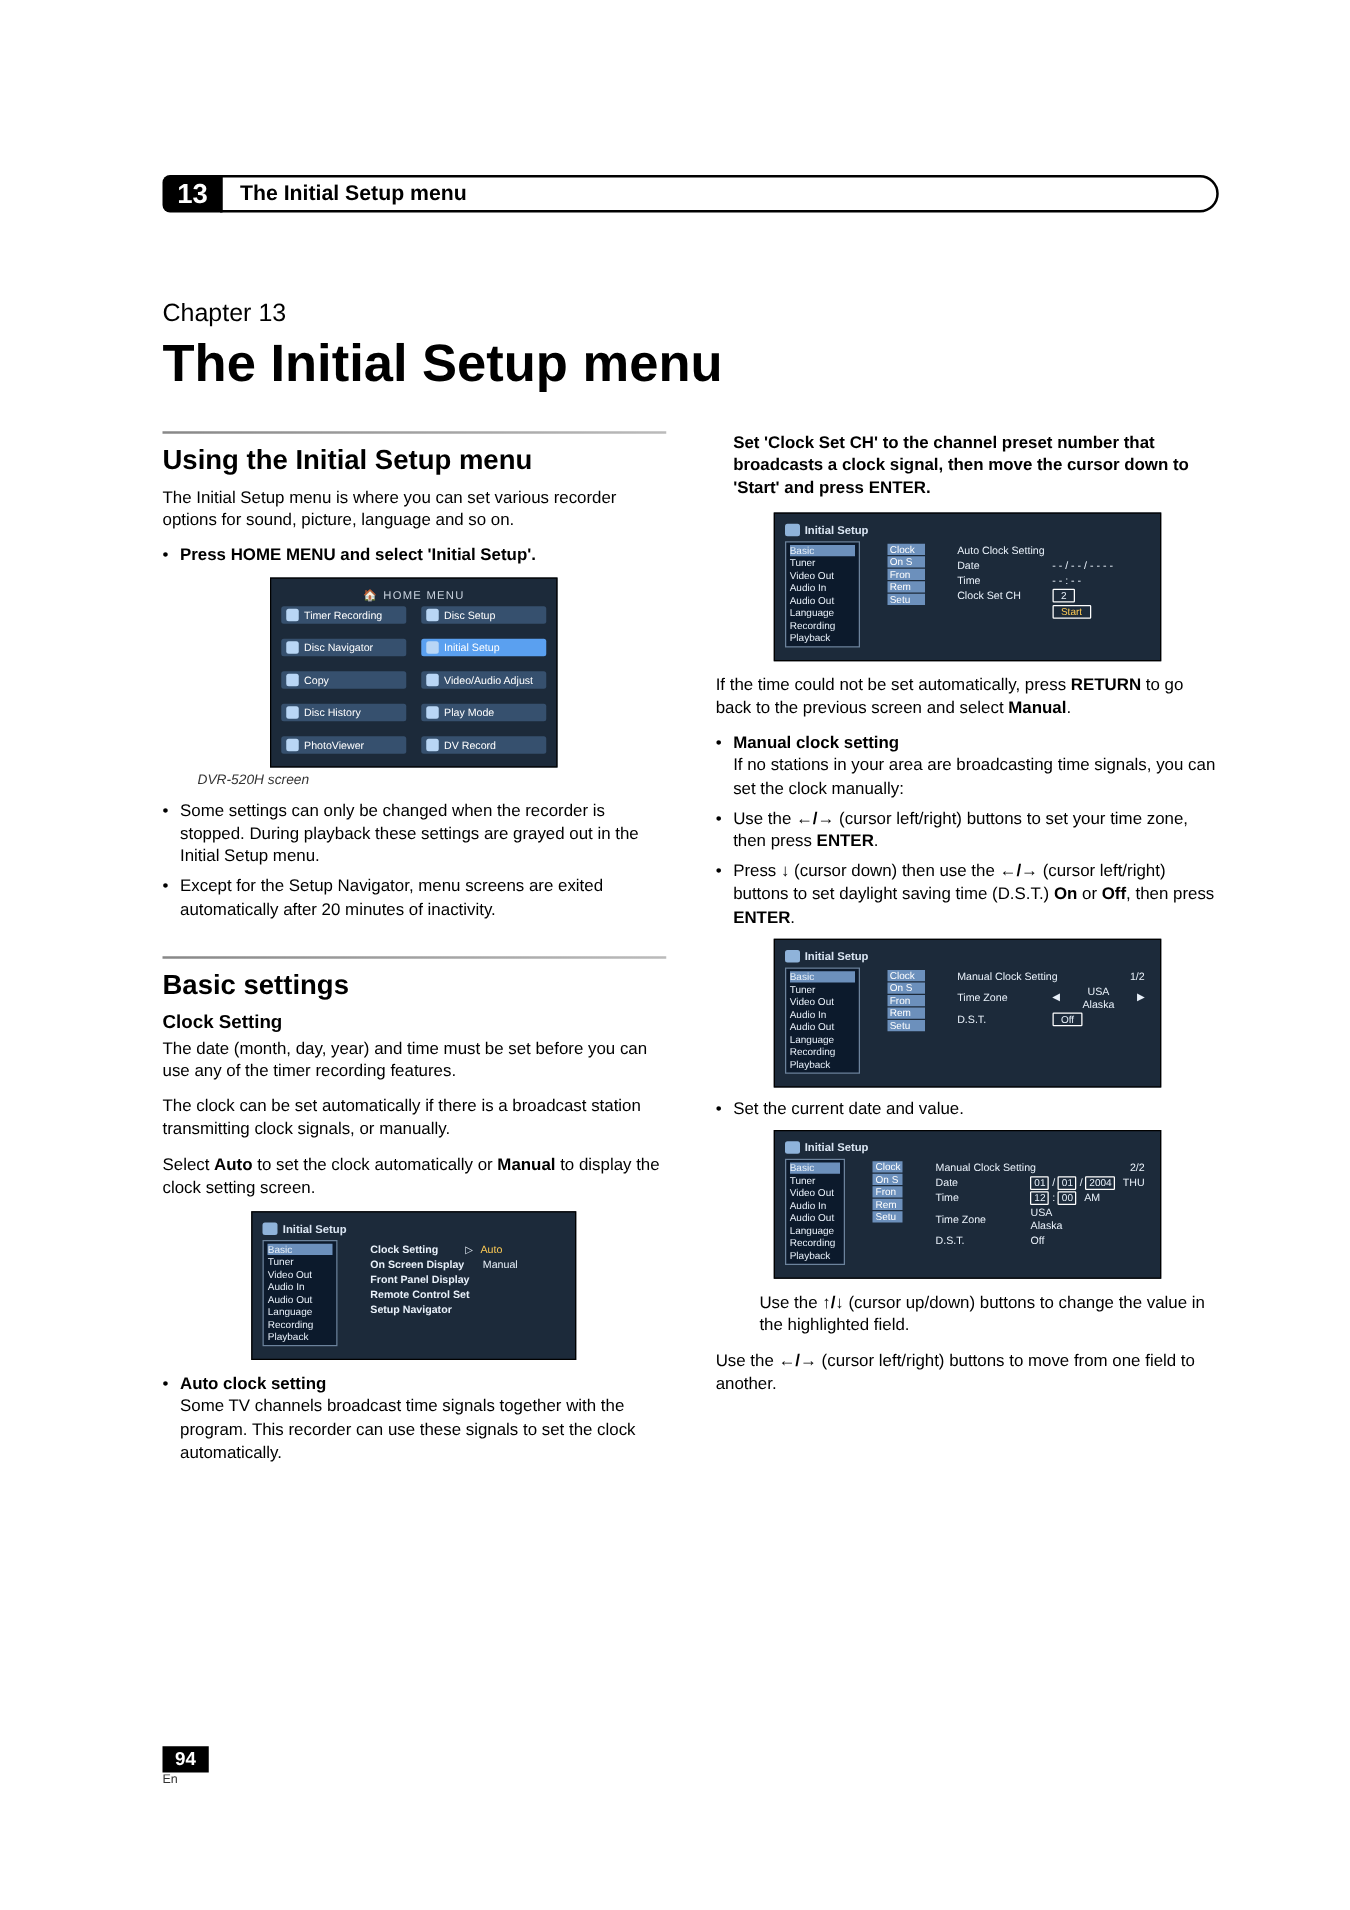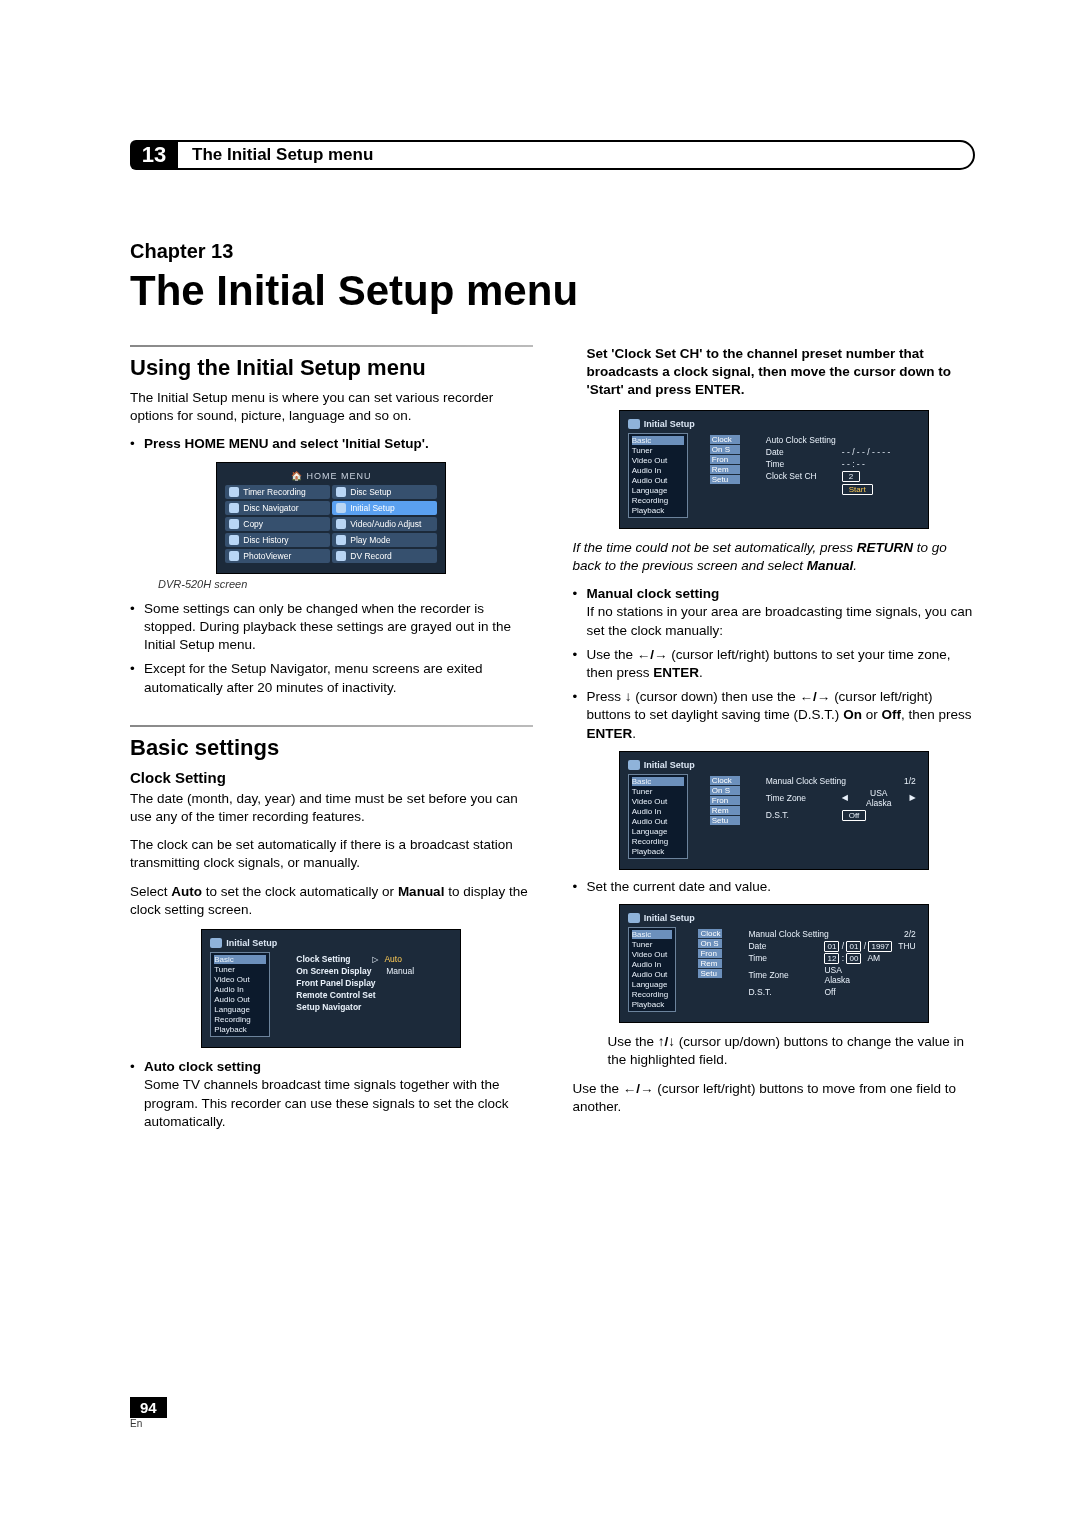--- a/index.html
+++ b/index.html
@@ -37,41 +37,41 @@
     border-radius: 0 15px 15px 0;
     height: 30px;
     flex: 1;
     display: flex;
     align-items: center;
     padding-left: 14px;
     font-weight: bold;
     font-size: 17px;
     margin-left: -2px;
   }
-  .chapter-label { font-size: 20px; font-weight: bold; margin-bottom: 4px; }
+  .chapter-label { font-size: 20px; font-weight: normal; margin-bottom: 4px; }
   .chapter-hero { font-size: 42px; font-weight: 900; margin-bottom: 30px; letter-spacing: 0px; }
   .columns { display: flex; gap: 40px; }
   .col { flex: 1; min-width: 0; }
   .rule { height: 2px; background: linear-gradient(to right, #888, #bbb); margin-bottom: 8px; }
   .h2 { font-size: 22px; font-weight: 900; margin-bottom: 8px; }
   .h3 { font-size: 15px; font-weight: bold; margin-bottom: 4px; margin-top: 4px;}
   .body { font-size: 13.5px; line-height: 1.35; margin-bottom: 10px; }
   .bullet-line { display: flex; font-size: 13.5px; line-height: 1.35; margin-bottom: 6px; }
   .bullet-line .b { width: 14px; flex-shrink: 0; }
   .bullet-line .t { flex: 1; }
   .bold { font-weight: bold; }
   .italic { font-style: italic; font-size: 11px; color: #333; margin: 4px 0 10px 28px; }
   .fig {
     border: 1px solid #000; background: #1c2a3a; color: #fff;
     font-size: 9px; width: 230px; margin: 8px auto 4px auto;
     padding: 6px 8px 10px 8px;
   }
   .fig-home { width: 230px; }
   .home-header { text-align: center; color: #c9d2de; font-size: 9px; padding: 2px 0 4px; letter-spacing: 1px;}
-  .home-grid { display: grid; grid-template-columns: 1fr 1fr; gap: 2px; }
+  .home-grid { display: grid; grid-template-columns: 1fr 1fr; gap: 12px; }
   .home-item { background: #36506e; border-radius: 2px; padding: 2px 4px; display: flex; align-items: center; gap: 4px; font-size: 8.5px; }
   .home-item .ic { width: 10px; height: 10px; background: #b9d6f5; border-radius: 2px; flex-shrink: 0; }
   .home-item.hi { background: #5aa0f0; }
   .fig-setup { width: 310px; }
   .fig-title { display: flex; align-items: center; gap: 4px; padding: 2px 0 4px; color: #dbe6f3; font-weight: bold; font-size: 9px;}
   .fig-title .ic { width: 12px; height: 10px; background: #8fb3da; border-radius: 2px; }
   .fig-body { display: flex; gap: 22px; }
   .fig-side { width: 60px; background: #0c1a2c; border: 1px solid #6c839c; padding: 2px 3px; display: flex; flex-direction: column; gap: 1px;}
   .fig-side div { font-size: 8px; color: #e9f1fa; white-space: nowrap;}
   .fig-side div.sel { background: #6c90bc; }
@@ -269,21 +269,21 @@
                 <span class="pill">2</span>
               </div>
             <div class="row">
                 <span class="lbl"></span>
                 <span class="pill hi">Start</span>
               </div>
           </div>
         </div>
       </div>
 
-      <div class="body" style="margin-top:10px;font-style:italic;">
+      <div class="body" style="margin-top:10px;">
         <span>If the time could not be set automatically, press </span><span class="bold">RETURN</span><span> to go back to the previous screen and select </span><span class="bold">Manual</span><span>.</span>
       </div>
 
       <div class="bullet-line">
         <span class="b">•</span>
         <span class="t">
           <span class="bold">Manual clock setting</span><br>
           <span>If no stations in your area are broadcasting time signals, you can set the clock manually:</span>
         </span>
       </div>
@@ -366,21 +366,21 @@
             <div>Rem</div>
             <div>Setu</div>
           </div>
           <div class="fig-main">
             <div class="row">
                 <span>Manual Clock Setting</span>
                 <span style="margin-left:auto">2/2</span>
               </div>
             <div class="row">
                 <span class="lbl">Date</span>
-                <span class="val"><span class="pill" style="padding:0 2px">01</span> / <span class="pill" style="padding:0 2px">01</span> / <span class="pill" style="padding:0 2px">1997</span></span> 
+                <span class="val"><span class="pill" style="padding:0 2px">01</span> / <span class="pill" style="padding:0 2px">01</span> / <span class="pill" style="padding:0 2px">2004</span></span> 
                 <span>THU</span>
               </div>
             <div class="row">
                 <span class="lbl">Time</span>
                 <span class="val"><span class="pill" style="padding:0 2px">12</span> : <span class="pill" style="padding:0 2px">00</span></span> 
                 <span>AM</span>
               </div>
             <div class="row">
                 <span class="lbl">Time Zone</span>
                 <span><span>USA</span><br><span>Alaska</span></span>

